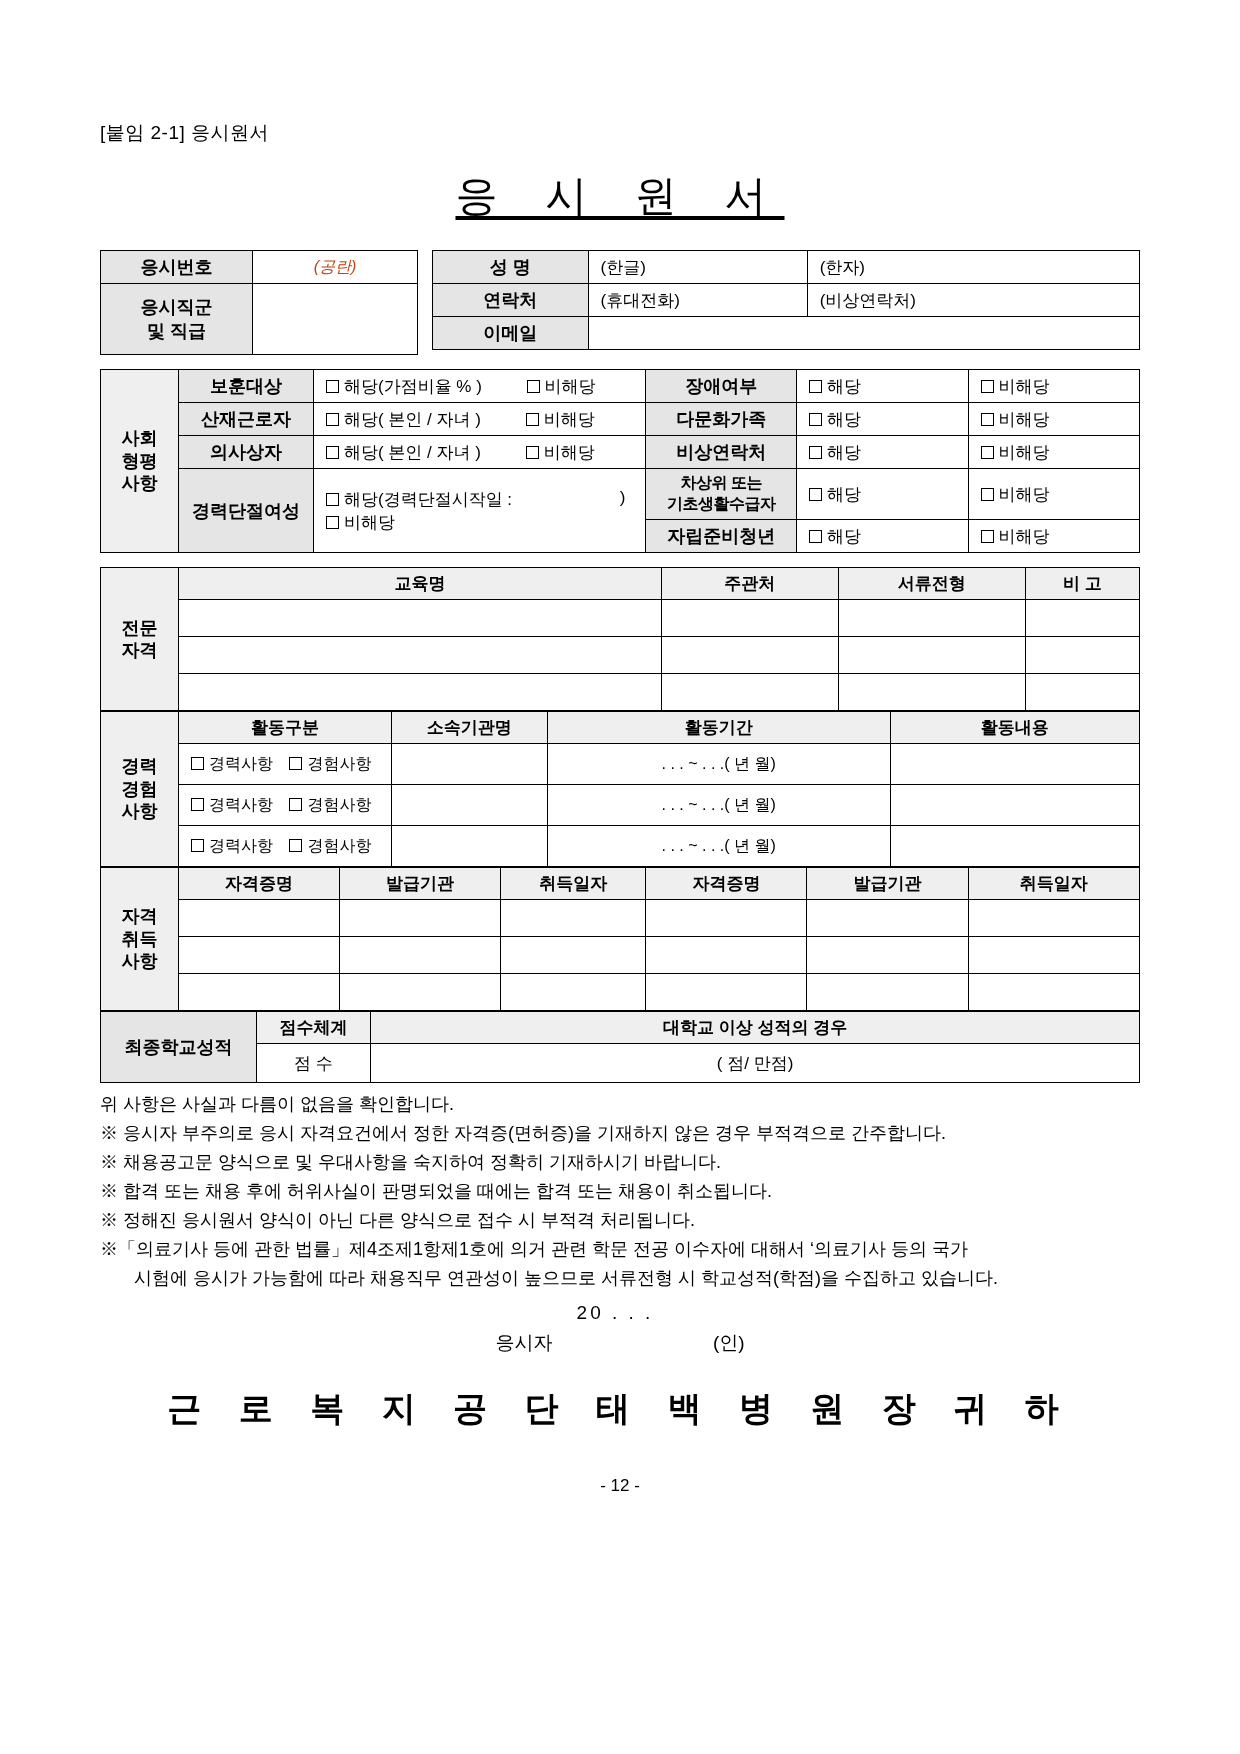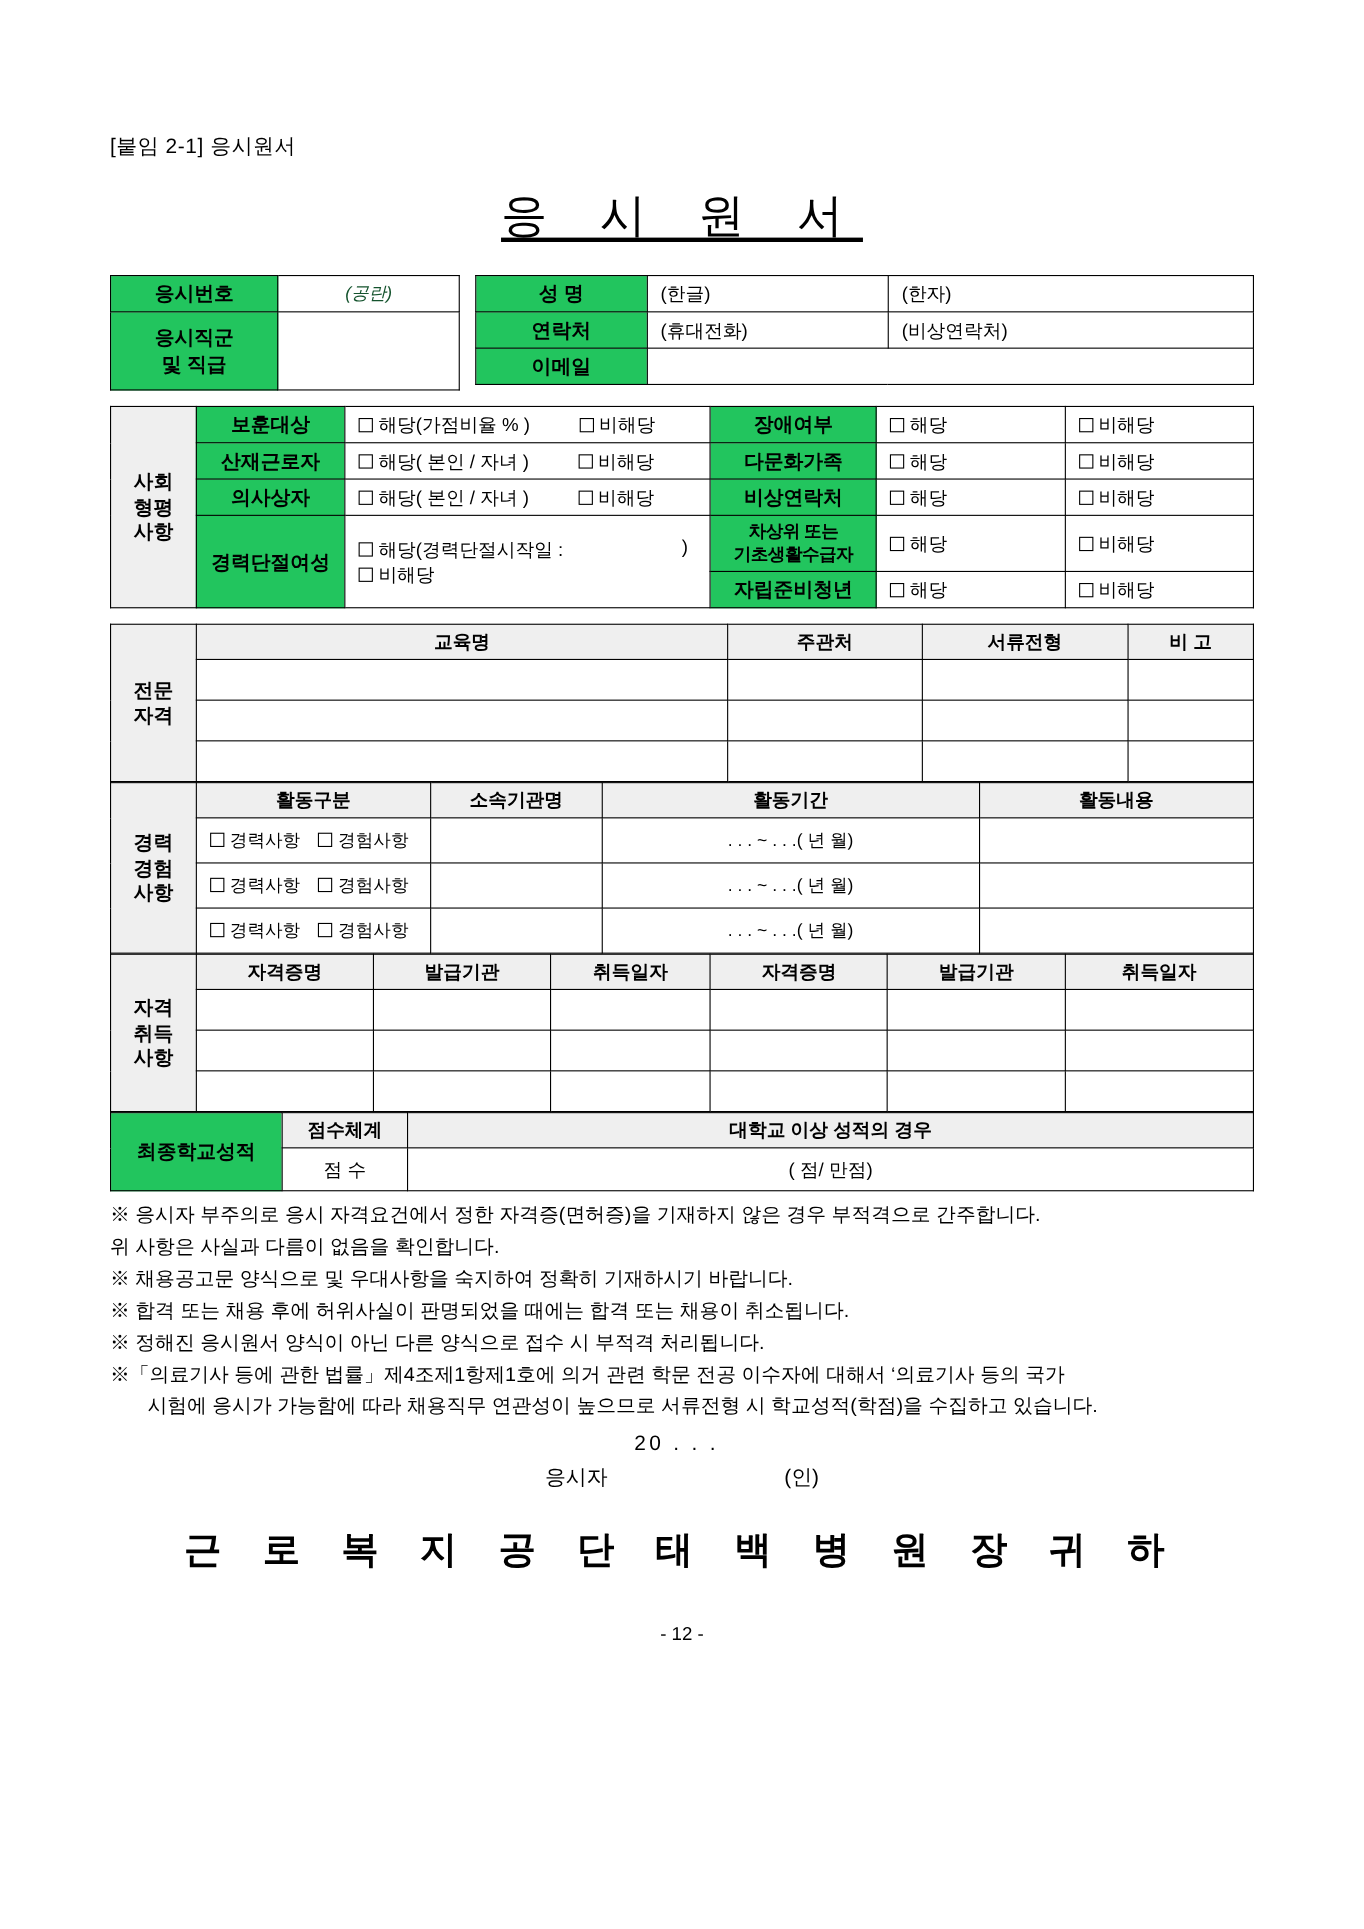--- a/index.html
+++ b/index.html
@@ -46,30 +46,30 @@
     padding: 4px 6px;
     vertical-align: middle;
     text-align: center;
     font-weight: normal;
   }
   .hdr {
     background: #efefef;
     font-weight: bold;
   }
   .lbl {
-    background: #22c55e;
+    background: #e5e5e5;
     font-weight: bold;
     font-size: 18px;
   }
   .left {
     text-align: left;
     padding-left: 12px;
   }
   .blank-note {
-    color: #14532d;
+    color: #c2410c;
     font-style: italic;
     font-size: 16px;
   }
   .top-row {
     display: flex;
     gap: 14px;
     margin-bottom: 14px;
   }
   .top-left {
     width: 318px;
@@ -419,22 +419,22 @@
         <td class="hdr">대학교 이상 성적의 경우</td>
       </tr>
       <tr>
         <td style="height:30px;">점    수</td>
         <td>(            점/          만점)</td>
       </tr>
     </tbody>
   </table>
 
   <div class="notes">
+    <div>위 사항은 사실과 다름이 없음을 확인합니다.</div>
     <div>※ 응시자 부주의로 응시 자격요건에서 정한 자격증(면허증)을 기재하지 않은 경우 부적격으로 간주합니다.</div>
-    <div>위 사항은 사실과 다름이 없음을 확인합니다.</div>
     <div>※ 채용공고문 양식으로 및 우대사항을 숙지하여 정확히 기재하시기 바랍니다.</div>
     <div>※ 합격 또는 채용 후에 허위사실이 판명되었을 때에는 합격 또는 채용이 취소됩니다.</div>
     <div>※ 정해진 응시원서 양식이 아닌 다른 양식으로 접수 시 부적격 처리됩니다.</div>
     <div>※「의료기사 등에 관한 법률」제4조제1항제1호에 의거 관련 학문 전공 이수자에 대해서 ‘의료기사 등의 국가</div>
     <div class="indent">시험에 응시가 가능함에 따라 채용직무 연관성이 높으므로 서류전형 시 학교성적(학점)을 수집하고 있습니다.</div>
   </div>
 
   <div class="datearea">
     <span class="dline">20        .        .        .</span>
   </div>

